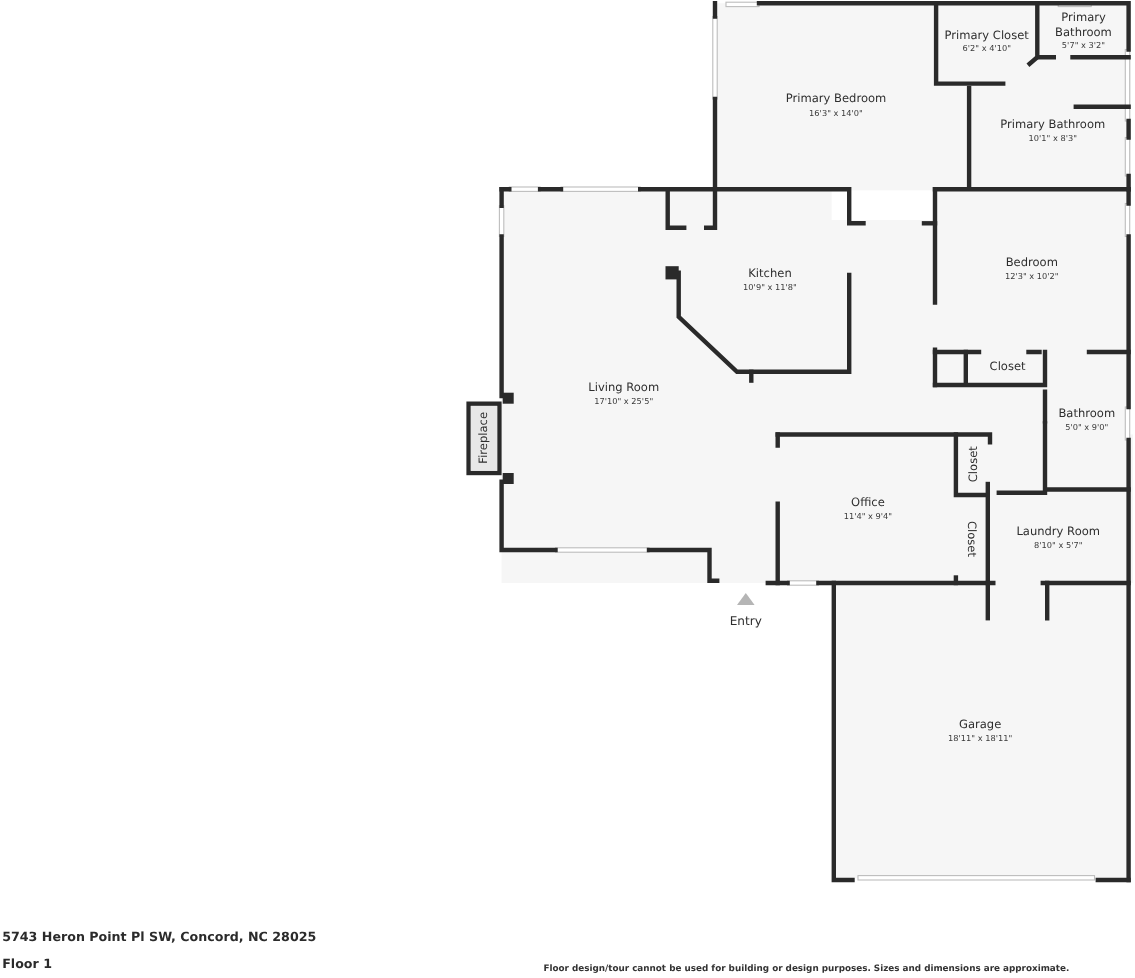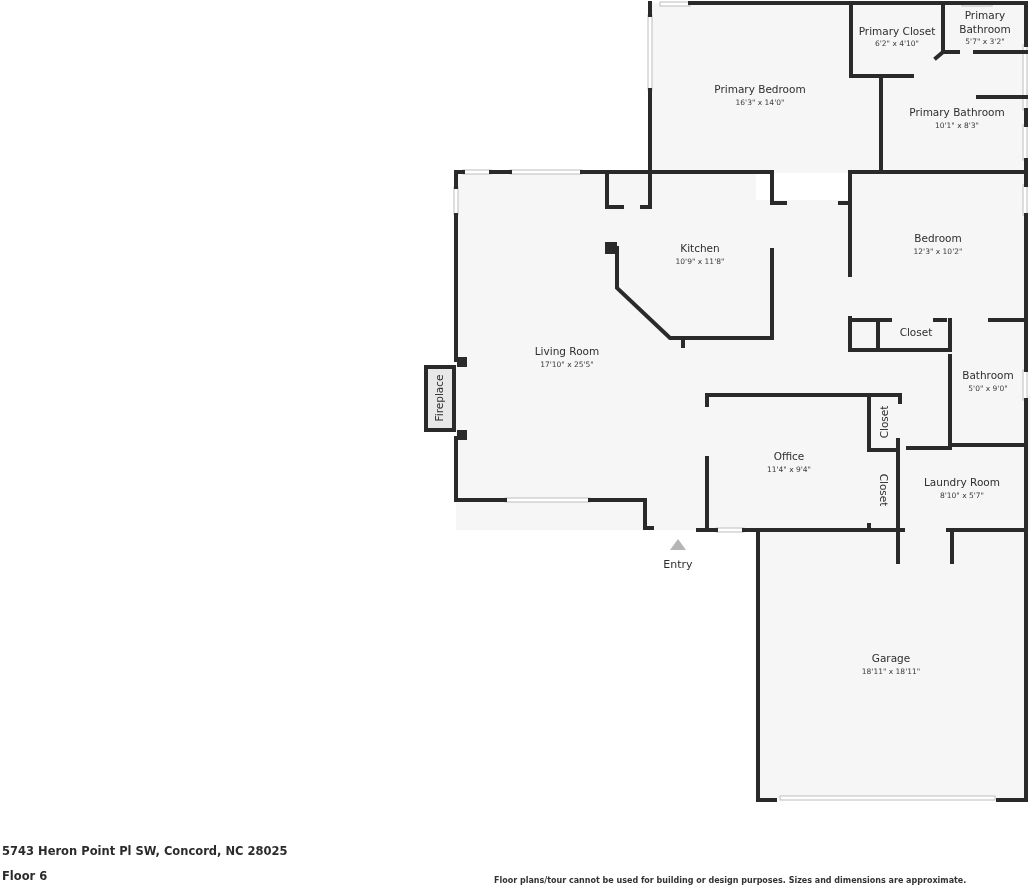--- a/index.html
+++ b/index.html
@@ -162,14 +162,14 @@
     <text class="room-name" x="962" y="486">Laundry Room</text>
     <text class="room-dim" x="962" y="498">8'10" x 5'7"</text>
   </g>
   <g>
     <text class="room-name" x="891" y="662">Garage</text>
     <text class="room-dim" x="891" y="674">18'11" x 18'11"</text>
   </g>
 </svg>
 
 <div class="footer-address">5743 Heron Point Pl SW, Concord, NC 28025</div>
-<div class="footer-floor">Floor 6</div>
-<div class="footer-disclaimer">Floor plans/tour cannot be used for building or design purposes. Sizes and dimensions are approximate.</div>
+<div class="footer-floor">Floor 1</div>
+<div class="footer-disclaimer">Floor design/tour cannot be used for building or design purposes. Sizes and dimensions are approximate.</div>
 
 </body></html>

